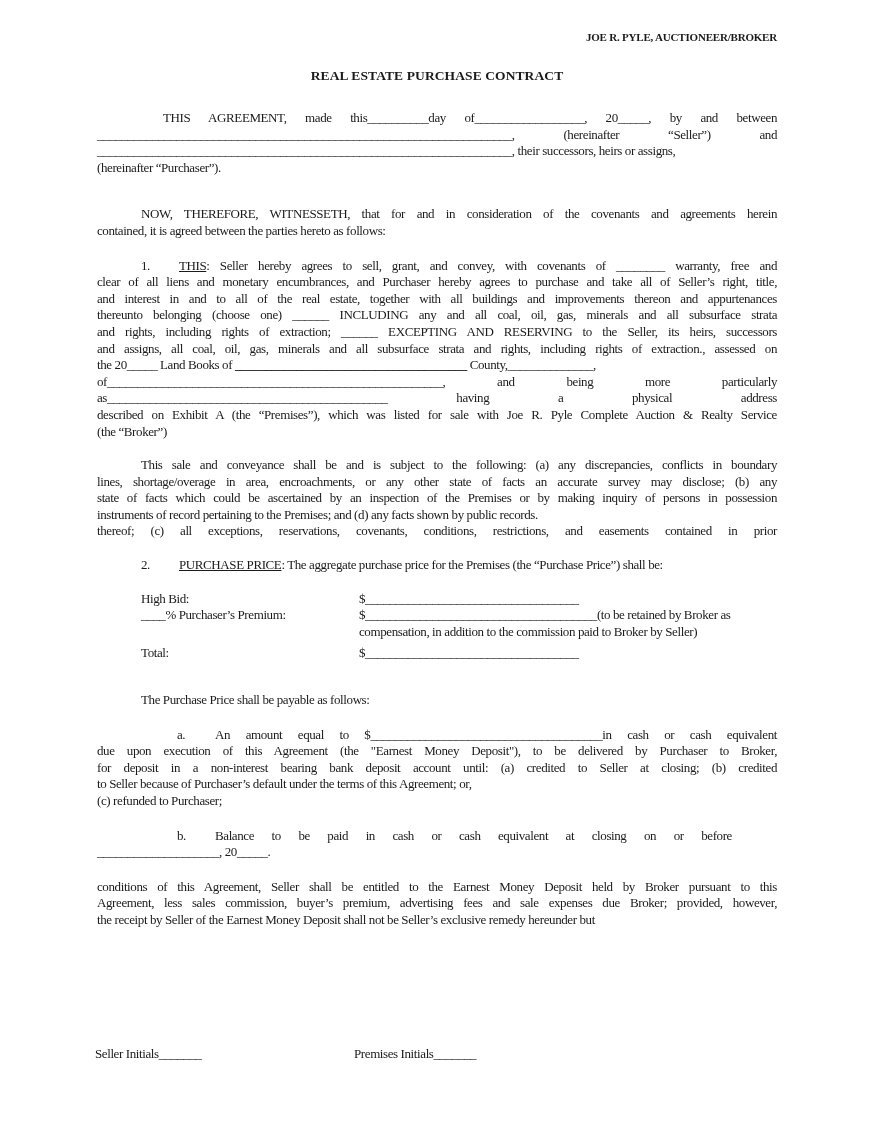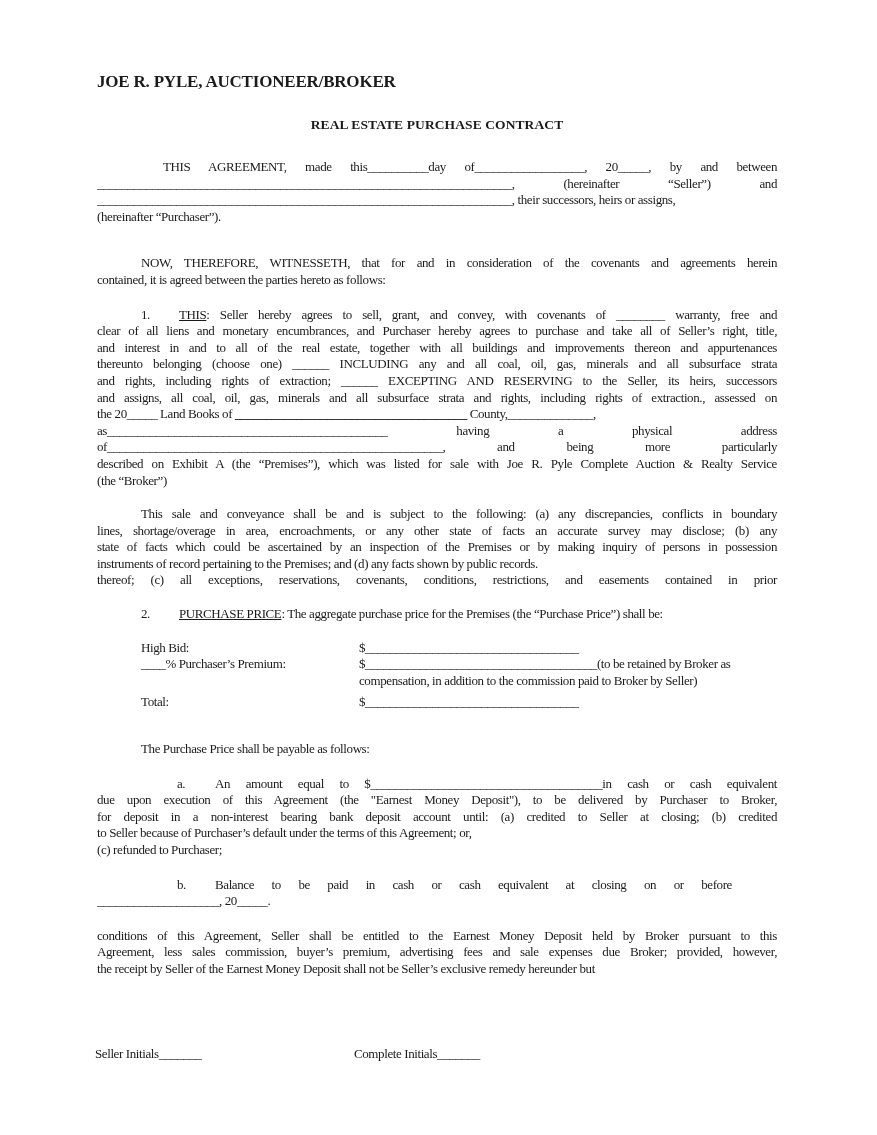--- a/index.html
+++ b/index.html
@@ -8,21 +8,21 @@
     width: 877px; height: 1135px;
     margin: 0 auto;
     background: #ffffff;
     font-family: "Liberation Serif", "DejaVu Serif", serif;
     font-size: 13px;
     color: #1b1b1b;
     letter-spacing: -0.4px;
     overflow: hidden;
   }
   .content { position: absolute; left: 97px; top: 0; width: 680px; }
-  .broker-line { margin-top: 72px; font-weight: bold; font-size: 17px; letter-spacing: -0.2px; }
+  .broker-line { margin-top: 31px; font-weight: bold; font-size: 11px; letter-spacing: -0.2px; text-align: right; }
   .doc-title  { margin-top: 25px; text-align: center; font-weight: bold; font-size: 13.5px; letter-spacing: 0.1px; }
   .para { margin-top: 17px; }
   .para.m26 { margin-top: 26px; }
   .para.m20 { margin-top: 30px; }
   .para.m18 { margin-top: 18px; }
   .line { line-height: 16.6px; min-height: 16.6px; }
   .line:not(.j) { white-space: nowrap; }
   .j { text-align: justify; text-align-last: justify; }
   .pr45 { padding-right: 45px; }
   .ind { display: inline-block; }
@@ -60,22 +60,22 @@
     </div>
 
     <div class="para m18">
       <div class="line j"><span class="ind i44"></span><span class="num">1.</span><span class="u">THIS</span><span>: Seller hereby agrees to sell, grant, and convey, with covenants of ________ warranty, free and</span></div>
       <div class="line j">clear of all liens and monetary encumbrances, and Purchaser hereby agrees to purchase and take all of Seller’s right, title,</div>
       <div class="line j">and interest in and to all of the real estate, together with all buildings and improvements thereon and appurtenances</div>
       <div class="line j">thereunto belonging (choose one) ______ INCLUDING any and all coal, oil, gas, minerals and all subsurface strata</div>
       <div class="line j">and rights, including rights of extraction; ______ EXCEPTING AND RESERVING to the Seller, its heirs, successors</div>
       <div class="line j">and assigns, all coal, oil, gas, minerals and all subsurface strata and rights, including rights of extraction., assessed on</div>
       <div class="line"><span>the 20_____ Land Books of </span><span class="bb">______________________________________</span><span> County,______________,</span></div>
+      <div class="line j">of_______________________________________________________, and being more particularly</div>
       <div class="line j">as______________________________________________ having a physical address</div>
-      <div class="line j">of_______________________________________________________, and being more particularly</div>
       <div class="line j">described on Exhibit A (the “Premises”), which was listed for sale with Joe R. Pyle Complete Auction &amp; Realty Service</div>
       <div class="line">(the “Broker”)</div>
     </div>
 
     <div class="para">
       <div class="line j"><span class="ind i44"></span><span>This sale and conveyance shall be and is subject to the following: (a) any discrepancies, conflicts in boundary</span></div>
       <div class="line j">lines, shortage/overage in area, encroachments, or any other state of facts an accurate survey may disclose; (b) any</div>
       <div class="line j">state of facts which could be ascertained by an inspection of the Premises or by making inquiry of persons in possession</div>
       <div class="line">instruments of record pertaining to the Premises; and (d) any facts shown by public records.</div>
       <div class="line j">thereof; (c) all exceptions, reservations, covenants, conditions, restrictions, and easements contained in prior</div>
@@ -110,14 +110,14 @@
     </div>
 
     <div class="para m18">
       <div class="line j">conditions of this Agreement, Seller shall be entitled to the Earnest Money Deposit held by Broker pursuant to this</div>
       <div class="line j">Agreement, less sales commission, buyer’s premium, advertising fees and sale expenses due Broker; provided, however,</div>
       <div class="line">the receipt by Seller of the Earnest Money Deposit shall not be Seller’s exclusive remedy hereunder but</div>
     </div>
 
   </div>
 
-  <div class="footer"><span class="f1">Seller Initials_______</span><span>Complete Initials_______</span></div>
+  <div class="footer"><span class="f1">Seller Initials_______</span><span>Premises Initials_______</span></div>
 </div>
 
 </body></html>

